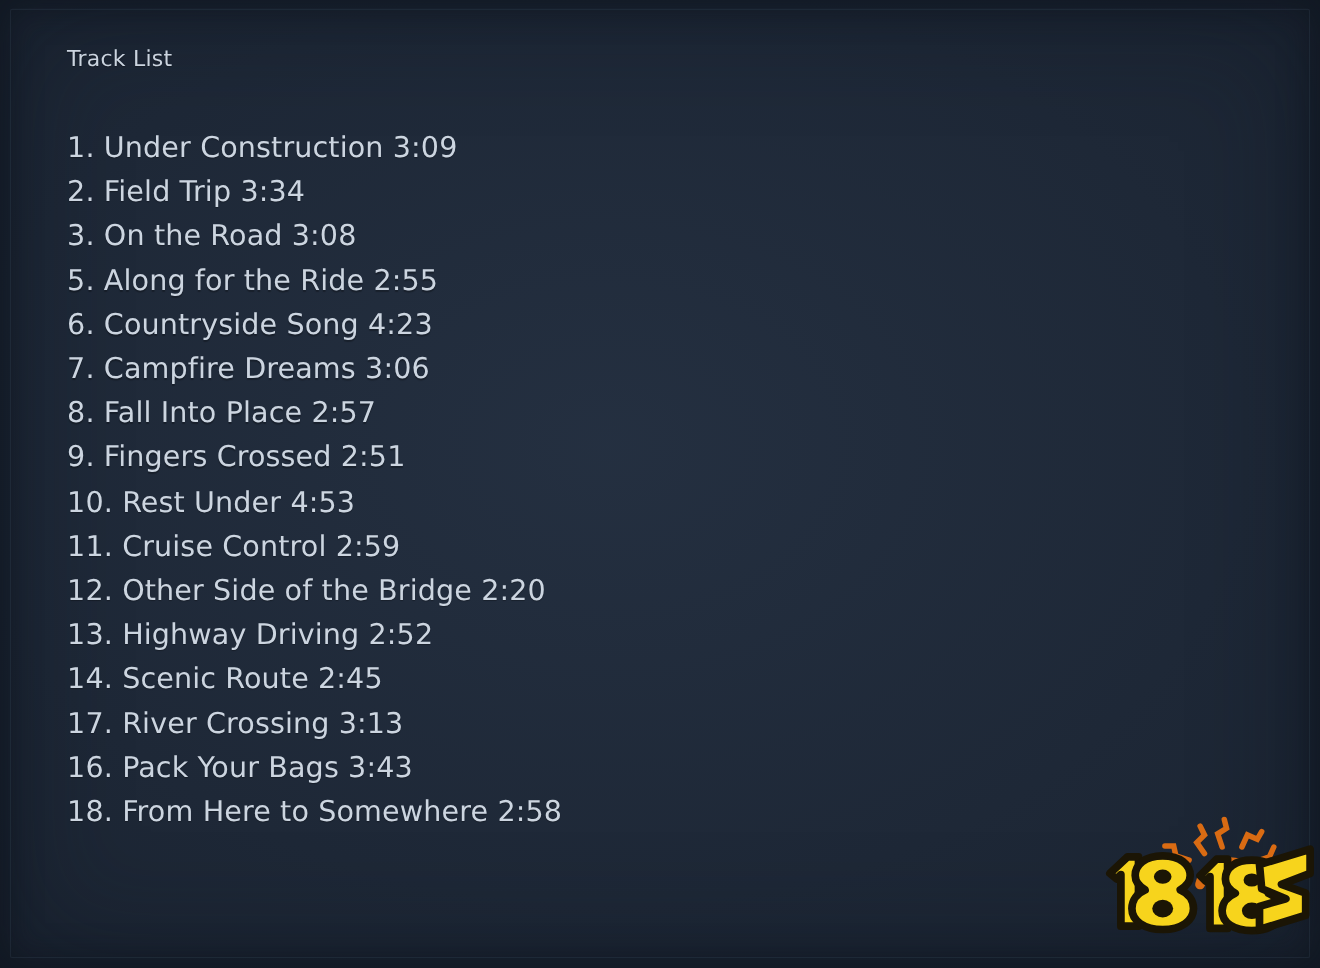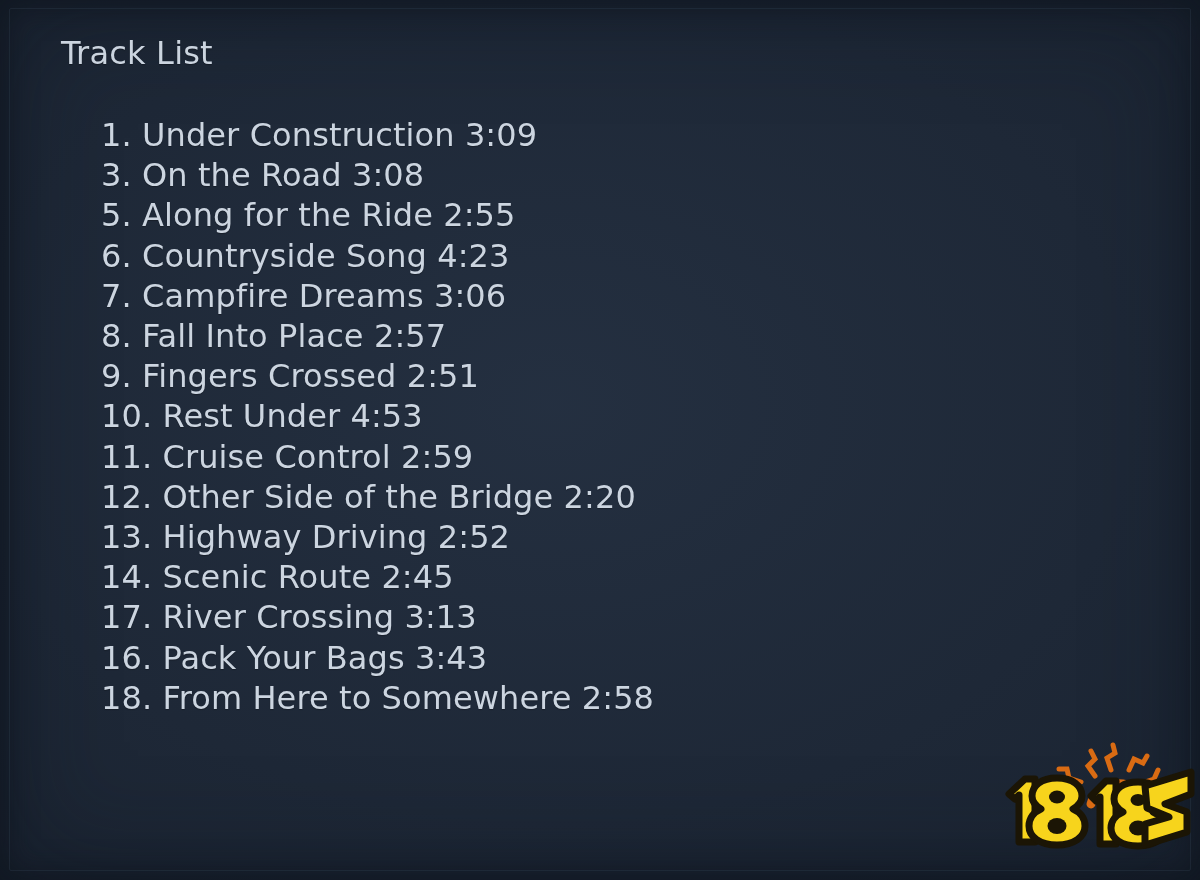--- a/index.html
+++ b/index.html
@@ -53,44 +53,43 @@
 
   
   #content {
     position: absolute;
     left: 61px;
     top: 36px;
     width: 900px;
   }
 
   #page-title {
-    font-size: 32px;
+    font-size: 20px;
     line-height: 34px;
     color: #cbd4df;
     letter-spacing: 0.2px;
     font-weight: 400;
     margin: 0 0 12px 0;
     text-shadow: 0 1px 1px rgba(0,0,0,0.30);
   }
 
   #track-list {
     list-style: none;
     margin: 0;
     padding: 0;
     margin-top: 45px;
   }
 
   .track-row {
-    font-size: 32px;
+    font-size: 26px;
     line-height: 40.2px;
     color: #ccd5e0;
     letter-spacing: 0.1px;
     white-space: nowrap;
     text-shadow: 0 1px 1px rgba(0,0,0,0.28);
-    margin-left: 40px;
   }
   .track-num { }
   .track-title { }
   .track-time { }
 
   
   #watermark {
     position: absolute;
     left: 995px;
     top: 742px;
@@ -107,20 +106,21 @@
 
   <div id="frame-vignette"></div>
   <div id="frame-outline"></div>
 
   <div id="content">
 
     <div id="page-title">Track List</div>
 
     <ul id="track-list">
         <li class="track-row"><span class="track-num">1.</span> <span class="track-title">Under Construction</span> <span class="track-time">3:09</span></li>
+        <li class="track-row"><span class="track-num">2.</span> <span class="track-title">Field Trip</span> <span class="track-time">3:34</span></li>
         <li class="track-row"><span class="track-num">3.</span> <span class="track-title">On the Road</span> <span class="track-time">3:08</span></li>
         <li class="track-row"><span class="track-num">5.</span> <span class="track-title">Along for the Ride</span> <span class="track-time">2:55</span></li>
         <li class="track-row"><span class="track-num">6.</span> <span class="track-title">Countryside Song</span> <span class="track-time">4:23</span></li>
         <li class="track-row"><span class="track-num">7.</span> <span class="track-title">Campfire Dreams</span> <span class="track-time">3:06</span></li>
         <li class="track-row"><span class="track-num">8.</span> <span class="track-title">Fall Into Place</span> <span class="track-time">2:57</span></li>
         <li class="track-row"><span class="track-num">9.</span> <span class="track-title">Fingers Crossed</span> <span class="track-time">2:51</span></li>
         <li class="track-row"><span class="track-num">10.</span> <span class="track-title">Rest Under</span> <span class="track-time">4:53</span></li>
         <li class="track-row"><span class="track-num">11.</span> <span class="track-title">Cruise Control</span> <span class="track-time">2:59</span></li>
         <li class="track-row"><span class="track-num">12.</span> <span class="track-title">Other Side of the Bridge</span> <span class="track-time">2:20</span></li>
         <li class="track-row"><span class="track-num">13.</span> <span class="track-title">Highway Driving</span> <span class="track-time">2:52</span></li>

